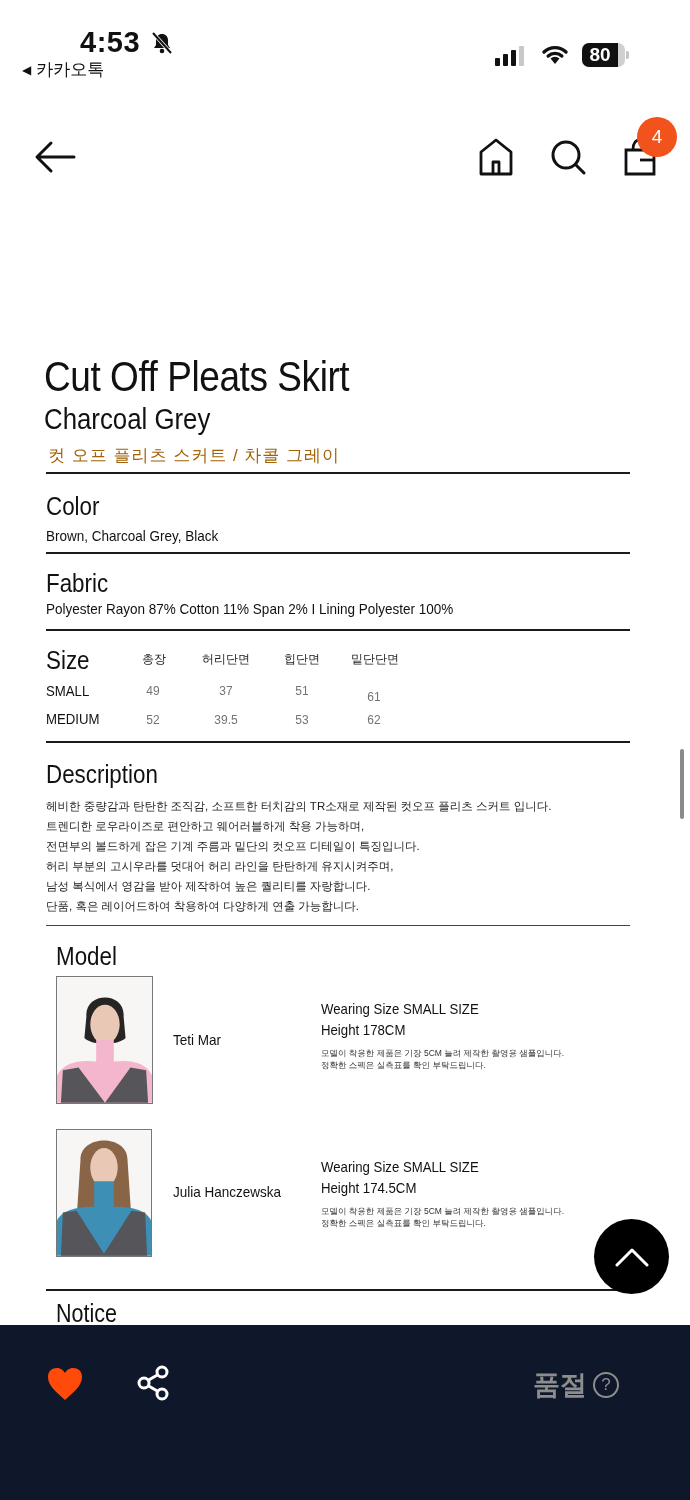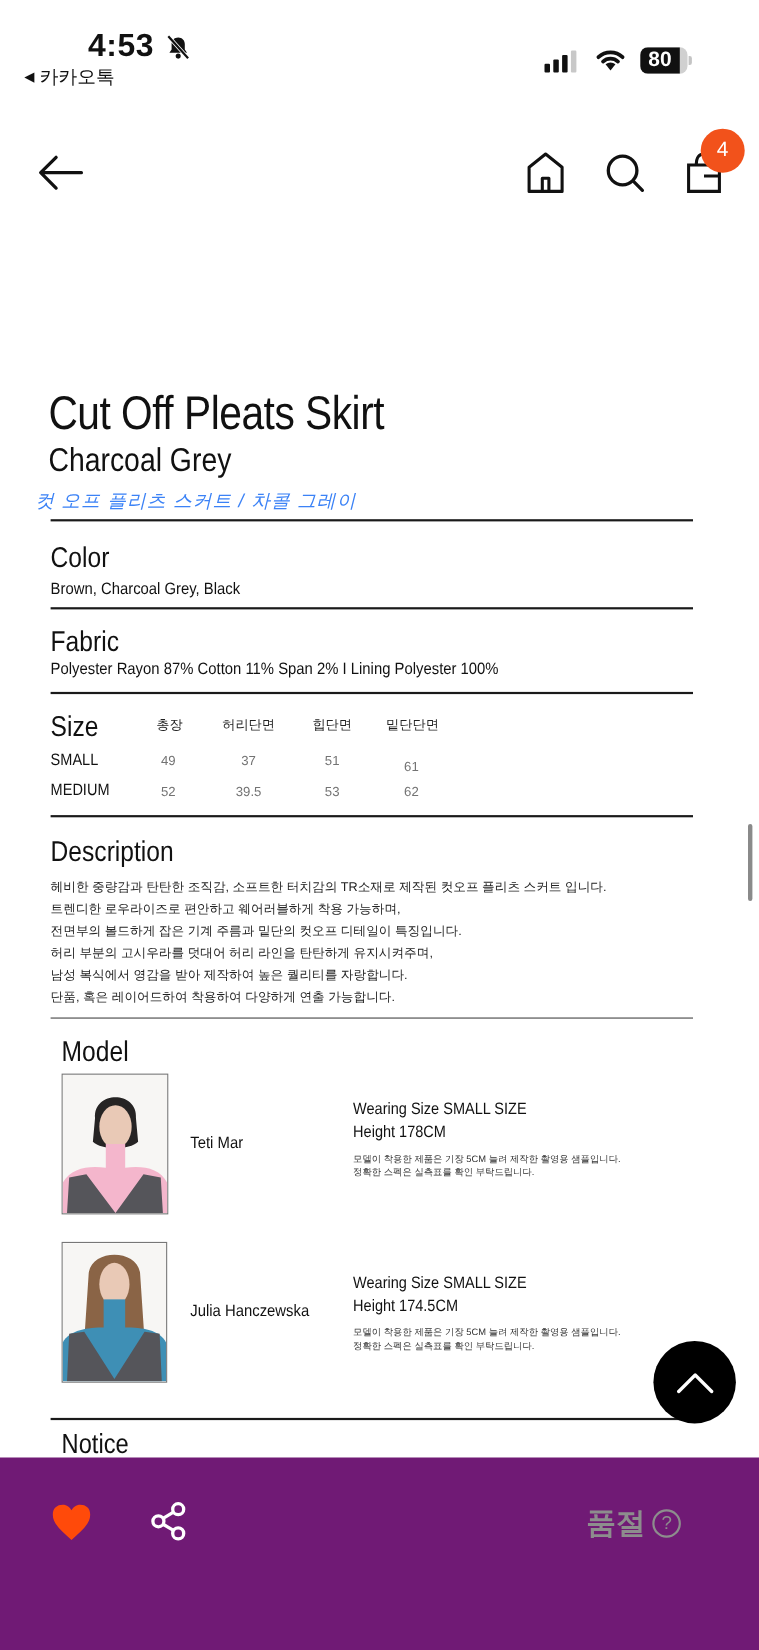--- a/index.html
+++ b/index.html
@@ -22,42 +22,42 @@
   .battery .nub { position: absolute; left: 44px; top: 8px; width: 3px; height: 8px; background: #c4c4c4; border-radius: 0 2px 2px 0; }
 
   
   .nav-back { position: absolute; left: 34px; top: 140px; width: 42px; height: 34px; }
   .nav-home { position: absolute; left: 478px; top: 138px; width: 36px; height: 38px; }
   .nav-search { position: absolute; left: 549px; top: 138px; width: 38px; height: 38px; }
   .nav-cart { position: absolute; left: 622px; top: 138px; width: 36px; height: 38px; }
   .cart-badge { position: absolute; left: 637px; top: 117px; width: 40px; height: 40px; border-radius: 50%; background: #f2521b; color: #fff; font-size: 19px; display: flex; align-items: center; justify-content: center; }
   .title { position: absolute; left: 44px; top: 352px; font-size: 43px; transform: scaleX(0.86); transform-origin: left; letter-spacing: -0.5px; white-space: nowrap; color: #111; }
   .subtitle { position: absolute; left: 44px; top: 402px; font-size: 30px; transform: scaleX(0.86); transform-origin: left; white-space: nowrap; color: #111; }
-  .korean-title { position: absolute; left: 32px; top: 444px; font-size: 17px; color: #3b82f6; letter-spacing: 1px; font-style: italic; }
+  .korean-title { position: absolute; left: 48px; top: 444px; font-size: 17px; color: #a16207; letter-spacing: 1px; }
   .rule { position: absolute; left: 46px; width: 584px; height: 2px; background: #1a1a1a; }
   .sec-head { position: absolute; left: 46px; font-size: 26px; transform: scaleX(0.86); transform-origin: left; white-space: nowrap; color: #111; }
   .sec-text { position: absolute; left: 46px; font-size: 15px; transform: scaleX(0.9); transform-origin: left; white-space: nowrap; color: #111; }
 
   .size-th { position: absolute; top: 651px; font-size: 12px; color: #222; transform: translateX(-50%); white-space: nowrap; text-align: center; }
   .size-row-label { position: absolute; left: 46px; font-size: 15px; transform: scaleX(0.88); transform-origin: left; color: #111; }
   .size-cell { position: absolute; font-size: 12px; color: #737373; transform: translateX(-50%); }
 
   .desc-line { position: absolute; left: 46px; font-size: 11.5px; color: #222; white-space: nowrap; }
 
   .model-photo { position: absolute; border: 1px solid #777; overflow: hidden; }
   .model-name { position: absolute; font-size: 15px; transform: scaleX(0.9); transform-origin: left; white-space: nowrap; color: #111; }
   .model-info { position: absolute; left: 321px; font-size: 15px; transform: scaleX(0.88); transform-origin: left; white-space: nowrap; color: #111; line-height: 21px; }
   .model-note { position: absolute; left: 321px; font-size: 8.5px; color: #333; line-height: 12px; white-space: nowrap; }
 
   .scroll-ind { position: absolute; left: 680px; top: 749px; width: 4px; height: 70px; border-radius: 2px; background: #8a8a8a; }
 
   .to-top { position: absolute; left: 594px; top: 1219px; width: 75px; height: 75px; border-radius: 50%; background: #000; display: flex; align-items: center; justify-content: center; }
 
   
-  .bottom-bar { position: absolute; left: 0; top: 1325px; width: 690px; height: 175px; background: #701a75; }
+  .bottom-bar { position: absolute; left: 0; top: 1325px; width: 690px; height: 175px; background: #0f172a; }
   .heart { position: absolute; left: 47px; top: 42px; width: 36px; height: 34px; }
   .share { position: absolute; left: 136px; top: 40px; width: 34px; height: 36px; }
   .soldout { position: absolute; left: 533px; top: 42px; display: flex; align-items: center; gap: 6px; }
   .soldout-label { color: #8d8d8d; font-size: 27px; font-weight: 700; }
   .help { width: 26px; height: 26px; border: 2px solid #8d8d8d; border-radius: 50%; color: #8d8d8d; font-size: 17px; display: flex; align-items: center; justify-content: center; }
 </style>
 </head>
 <body>
 
 <div class="status-bar">

